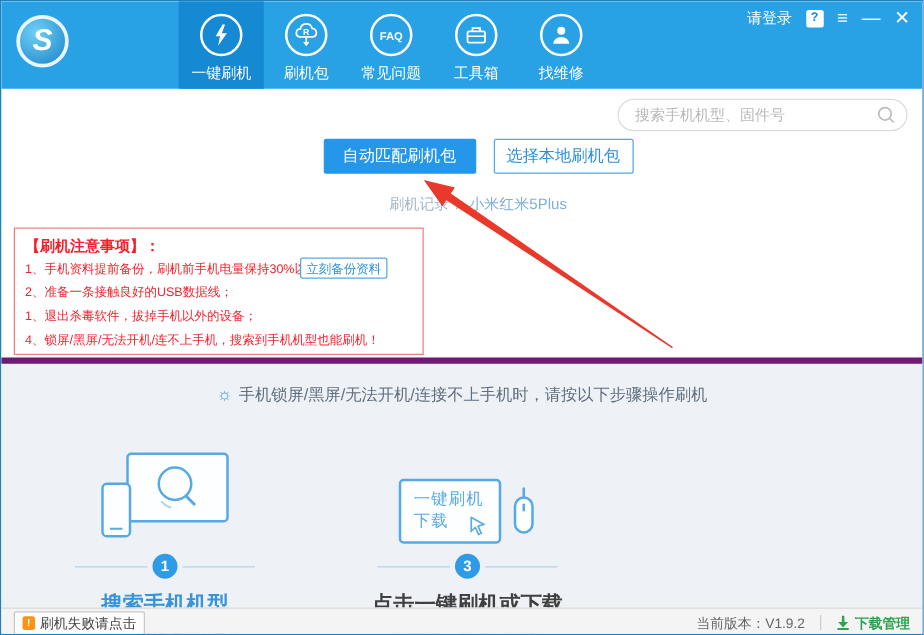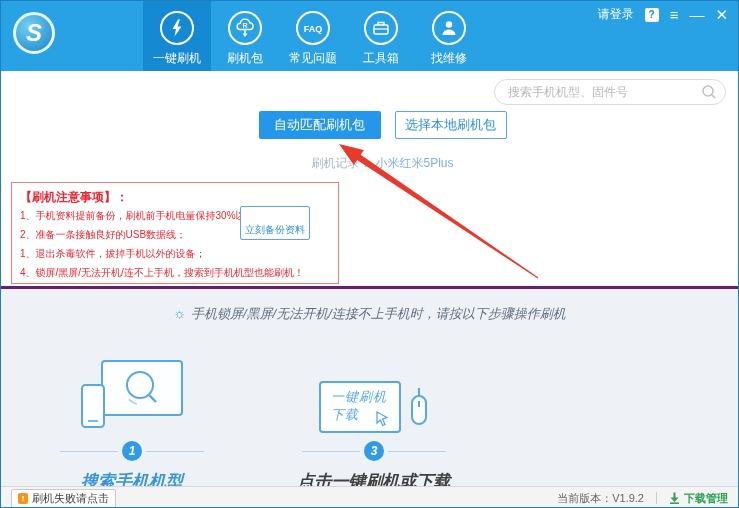--- a/index.html
+++ b/index.html
@@ -52,28 +52,28 @@
     font-size:13px; cursor:pointer; font-family:inherit;
   }
   .record { position:absolute; top:154px; left:0; width:100%; display:flex; justify-content:center; gap:4px; font-size:12px; transform:translateX(13px); }
   .record-label { color:#a4b6c6; }
   .record-link { color:#7fafdb; cursor:pointer; }
   
   .notice { position:absolute; left:10px; top:181px; width:328px; height:102px; border:1px solid #f08080; background:#fff; padding:5px 8px; }
   .notice-title { color:#f2232e; font-size:12px; font-weight:bold; line-height:18px; }
   .notice-line { color:#f2232e; font-size:10px; line-height:19px; white-space:nowrap; }
   .notice-backup {
-    position:absolute; left:228px; top:23px; height:17px; padding:16px 4px;
+    position:absolute; left:228px; top:23px; height:17px; padding:0 4px;
     background:#fff; border:1px solid #58a8e6; border-radius:2px; color:#2d90dc; font-size:10px; cursor:pointer;
     font-family:inherit;
   }
   
   .arrow-svg { position:absolute; left:330px; top:133px; pointer-events:none; }
   
-  .guide { position:absolute; left:0; top:285px; width:100%; height:200px; background:#eef2f7; border-top:3px solid #701a75;font-style:italic; }
+  .guide { position:absolute; left:0; top:285px; width:100%; height:200px; background:#eef2f7; border-top:5px solid #701a75; }
   .guide-title { margin-top:16px; text-align:center; font-size:13px; color:#5f6e7e; }
   .guide-sun { color:#4aa0e0; font-size:14px; margin-right:5px; }
   .steps { position:absolute; left:0; top:68px; width:100%; display:flex; }
   .step { display:flex; flex-direction:column; align-items:center; }
   .step-1 { width:262px; }
   .step-2 { width:216px; }
   .step-3 { width:222px; }
   .step-iconbox { height:76px; display:flex; align-items:flex-end; justify-content:center; }
   .step-numrow { margin-top:8px; display:flex; align-items:center; }
   .step-numline { width:58px; height:1px; background:#b3d3ec; }

